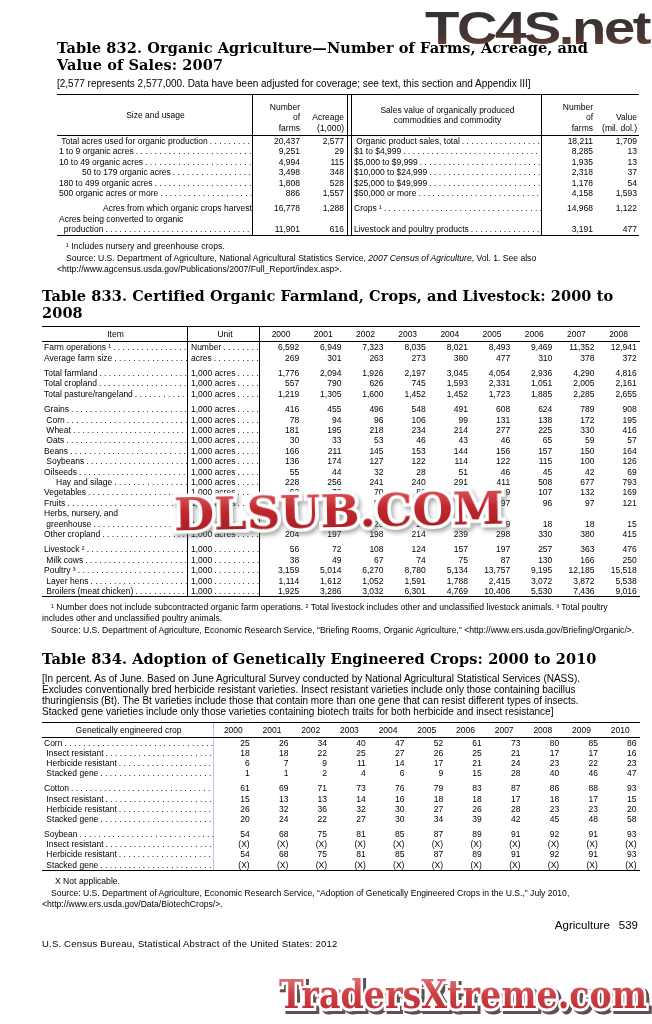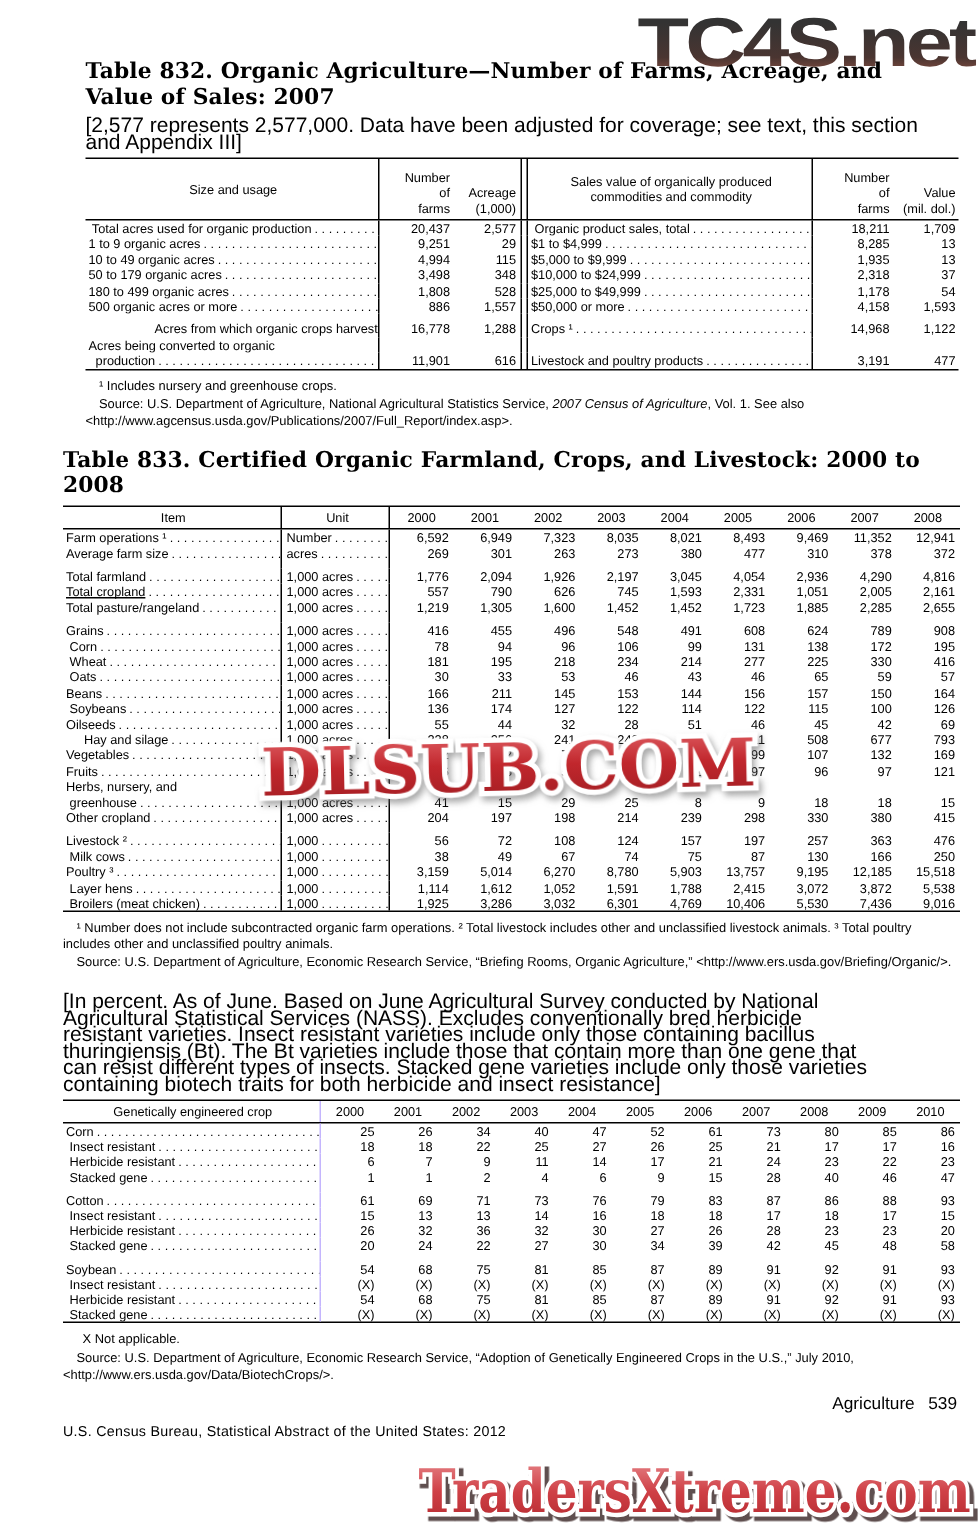--- a/index.html
+++ b/index.html
@@ -6,21 +6,21 @@
   html,body { background:#ffffff; }
   body {
     width:652px; height:1024px; position:relative; overflow:hidden;
     font-family:"Liberation Sans","DejaVu Sans",sans-serif; color:#000;
   }
   
   .tbl-title {
     font-family:"DejaVu Serif",serif; font-weight:bold;
     font-size:14.5px; line-height:16.5px; white-space:pre-line; letter-spacing:.1px;
   }
-  .tbl-note { font-size:14px; line-height:11px; margin-top:5px; max-width:540px; }
+  .tbl-note { font-size:10px; line-height:11px; margin-top:5px; max-width:540px; }
   .fn { font-size:8.6px; line-height:10.6px; margin-top:2px; text-indent:9px; }
   .fn i { font-style:italic; }
   .fnblock { margin-top:5px; }
   
   .sec832 { margin:40px 13px 0 57px; }
   .sec833 { margin:14px 12px 0 42px; }
   .sec834 { margin:15px 12px 0 42px; }
   
   .tblbox { border-top:1px solid #000; border-bottom:1.5px solid #000; margin-top:5px; }
   .c { font-size:8.5px; line-height:10.4px; height:10.4px; overflow:hidden; }
@@ -127,21 +127,21 @@
           <div class="c sepcol"></div>
           <div class="c l2 lab">
             <div class="lt" style="white-space: pre;">$5,000 to $9,999</div>
             <div class="dots"></div>
           </div>
           <div class="c n">1,935</div>
           <div class="c n">13</div>
         </div>
         <div class="r832">
           <div class="c l1 lab">
-            <div class="lt" style="white-space: pre;">50 to 179 organic acres</div>
+            <div class="lt" style="white-space: pre; margin-left: 23px;">50 to 179 organic acres</div>
             <div class="dots"></div>
           </div>
           <div class="c n">3,498</div>
           <div class="c n">348</div>
           <div class="c sepcol"></div>
           <div class="c l2 lab">
             <div class="lt" style="white-space: pre;">$10,000 to $24,999</div>
             <div class="dots"></div>
           </div>
           <div class="c n">2,318</div>
@@ -329,21 +329,21 @@
           <div class="c n">1,926</div>
           <div class="c n">2,197</div>
           <div class="c n">3,045</div>
           <div class="c n">4,054</div>
           <div class="c n">2,936</div>
           <div class="c n">4,290</div>
           <div class="c n">4,816</div>
         </div>
         <div class="r833">
           <div class="c coli lab">
-            <div class="lt" style="white-space: pre; text-decoration: underline;">Total cropland</div>
+            <div class="lt" style="white-space: pre;">Total cropland</div>
             <div class="dots"></div>
           </div>
           <div class="c colu lab">
             <div class="lt" style="white-space: pre;">1,000 acres</div>
             <div class="dots"></div>
           </div>
           <div class="c n">557</div>
           <div class="c n">790</div>
           <div class="c n">626</div>
           <div class="c n">745</div>
@@ -695,21 +695,21 @@
             <div class="dots"></div>
           </div>
           <div class="c colu lab">
             <div class="lt" style="white-space: pre;">1,000</div>
             <div class="dots"></div>
           </div>
           <div class="c n">3,159</div>
           <div class="c n">5,014</div>
           <div class="c n">6,270</div>
           <div class="c n">8,780</div>
-          <div class="c n">5,903</div>
+          <div class="c n">5,134</div>
           <div class="c n">13,757</div>
           <div class="c n">9,195</div>
           <div class="c n">12,185</div>
           <div class="c n">15,518</div>
         </div>
         <div class="r833">
           <div class="c coli lab">
             <div class="lt" style="white-space: pre;"> Layer hens</div>
             <div class="dots"></div>
           </div>
@@ -749,20 +749,21 @@
       </div>
   </div>
 
   <div class="fnblock">
     <div class="fn">¹ Number does not include subcontracted organic farm operations. ² Total livestock includes other and unclassified livestock animals. ³ Total poultry includes other and unclassified poultry animals.</div>
     <div class="fn">Source: U.S. Department of Agriculture, Economic Research Service, “Briefing Rooms, Organic Agriculture,” &lt;http://www.ers.usda.gov/Briefing/Organic/&gt;.</div>
   </div>
 </div>
 
 <div class="sec834">
+  <div class="tbl-title">Table 834. Adoption of Genetically Engineered Crops: 2000 to 2010</div>
   <div class="tbl-note">[In percent. As of June. Based on June Agricultural Survey conducted by National Agricultural Statistical Services (NASS). Excludes conventionally bred herbicide resistant varieties. Insect resistant varieties include only those containing bacillus thuringiensis (Bt). The Bt varieties include those that contain more than one gene that can resist different types of insects. Stacked gene varieties include only those varieties containing biotech traits for both herbicide and insect resistance]</div>
 
   <div class="tblbox">
     <div class="t834-head">
       <div class="c colg">Genetically engineered crop</div>
       <div class="c">2000</div>
       <div class="c">2001</div>
       <div class="c">2002</div>
       <div class="c">2003</div>
       <div class="c">2004</div>

